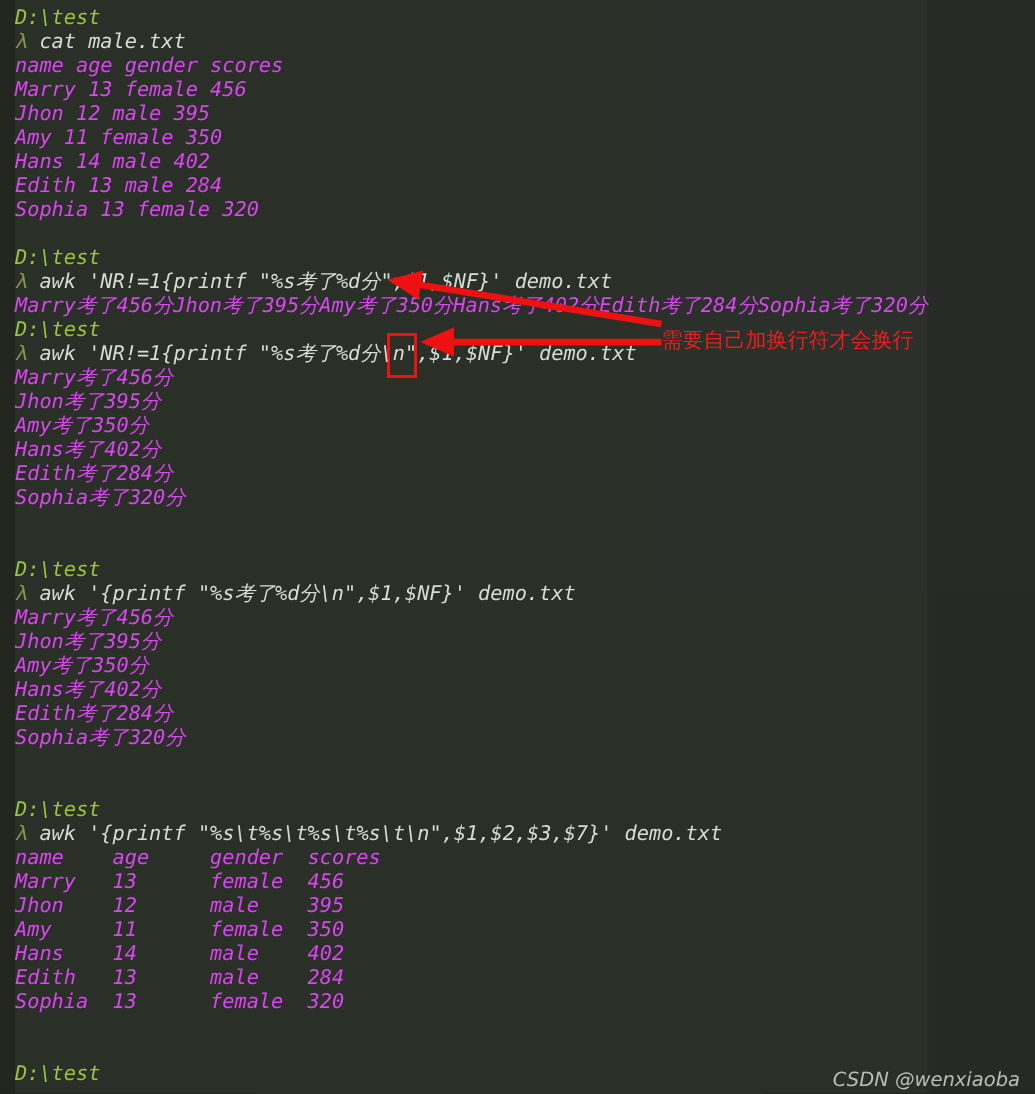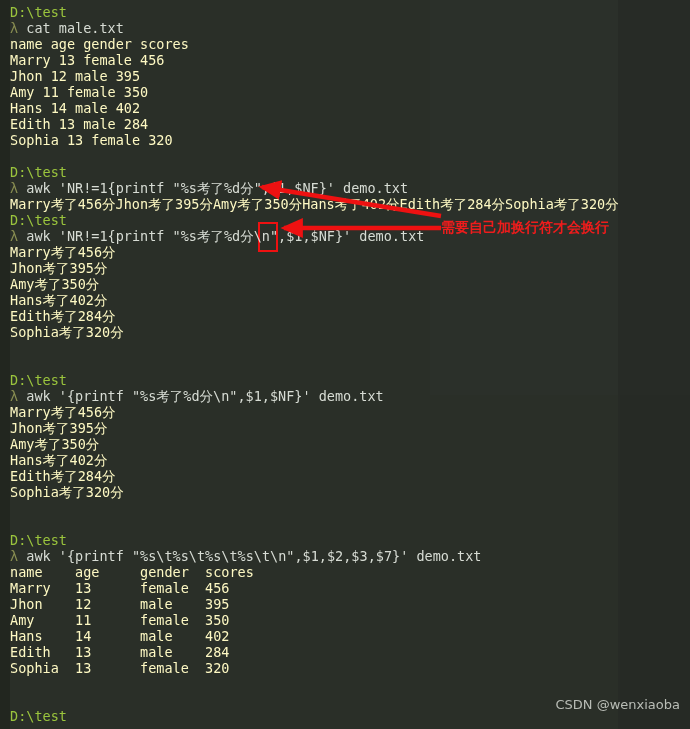--- a/index.html
+++ b/index.html
@@ -45,66 +45,68 @@
     background: #262a25;
   }
 
   #screen {
     position: relative;
     z-index: 5;
     padding: 4px 0 0 10px;
     box-sizing: border-box;
     width: 690px;
     height: 729px;
+    font-style: italic;
   }
 
   .line {
     white-space: pre;
     height: 16px;
     font-size: 13.5px;
     line-height: 16px;
   }
   .line.blank { color: transparent; }
 
   .prompt-path { color: #9bc53d; }
   .lambda { color: #8a8f52; }
   .cmd { color: #d7dcd4; }
-  .out  { color: #fef9c3; }
+  .out  { color: #d946ef; }
 
   
   #annotations {
     position: absolute;
     left: 0; top: 0;
     width: 690px;
     height: 729px;
     z-index: 20;
     pointer-events: none;
   }
   .anno-text {
     position: absolute;
     color: #ee1c1c;
     font-family: "DejaVu Sans", "Liberation Sans", sans-serif;
     font-size: 14px;
-    font-weight: 700;
+    font-weight: 400;
     white-space: nowrap;
   }
   .anno-box {
     position: absolute;
     border: 2px solid #ee1111;
     box-sizing: border-box;
   }
   .watermark {
     position: absolute;
     right: 10px;
-    bottom: 16px;
+    bottom: 0;
     color: #b9bdb6;
     font-family: "DejaVu Sans", "Liberation Sans", sans-serif;
     font-size: 13px;
     z-index: 25;
     white-space: nowrap;
+    font-style: italic;
   }
 </style>
 </head>
 <body>
 
 <div id="terminal">
 
   <div class="bg-ghost ghost-a"></div>
   <div class="bg-ghost ghost-c"></div>
   <div class="bg-ghost ghost-b"></div>

